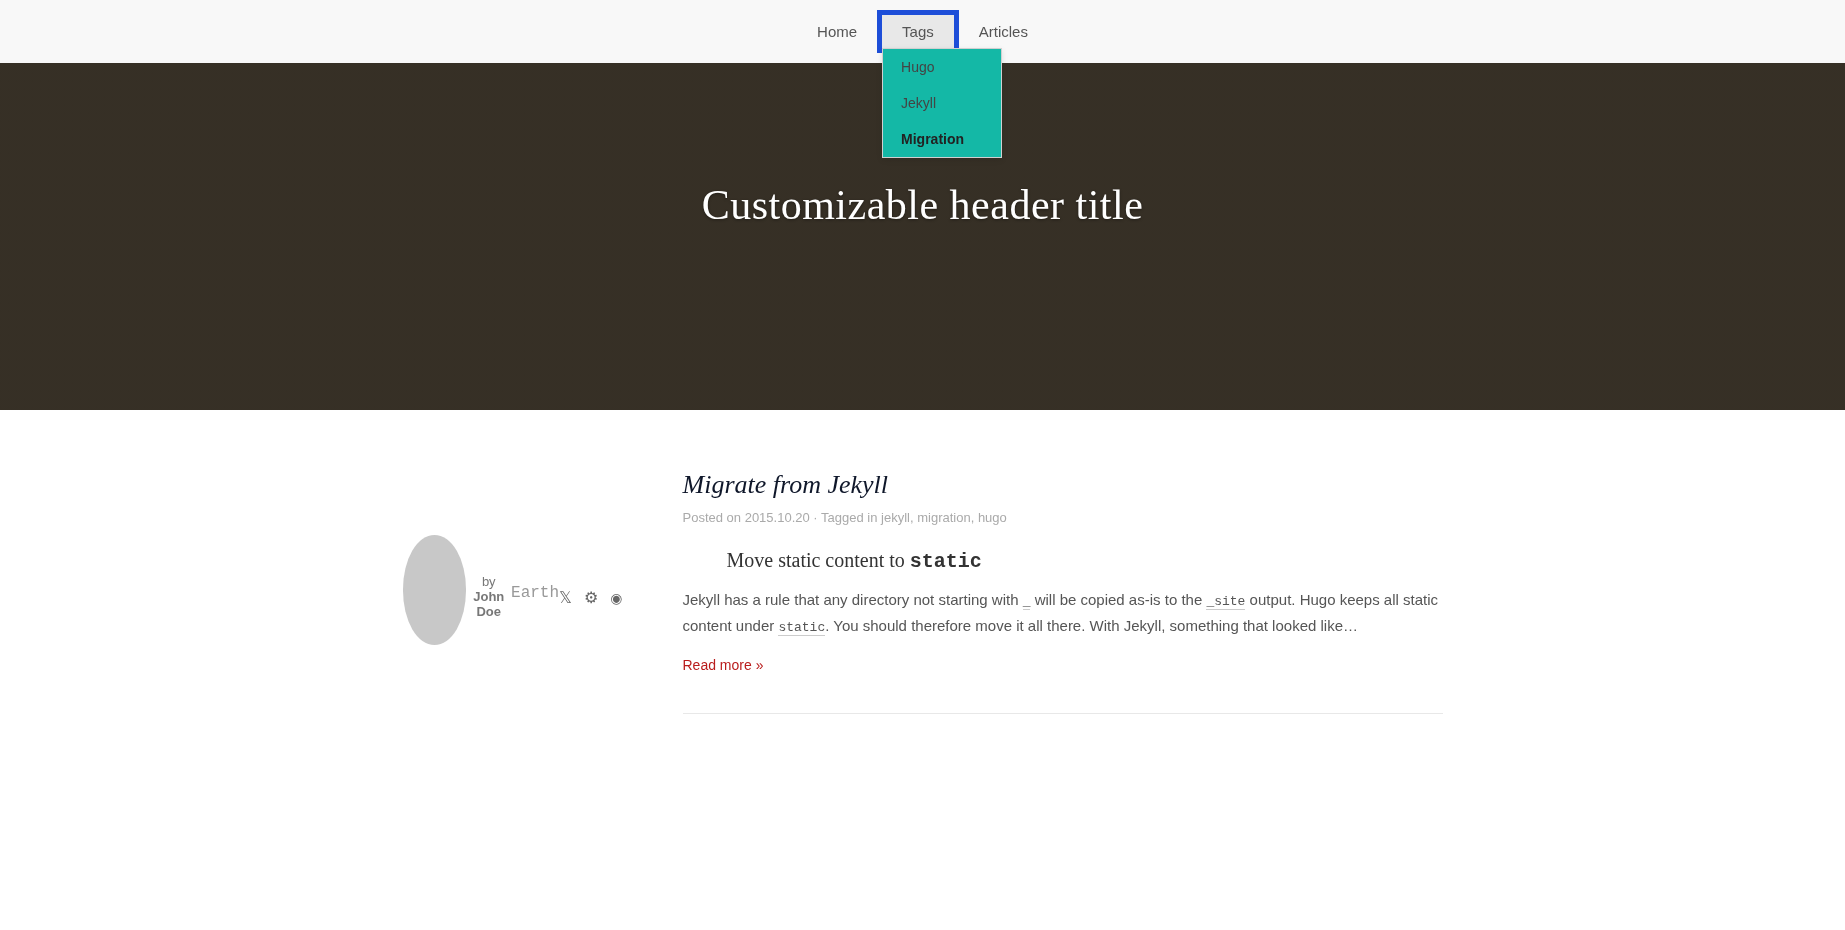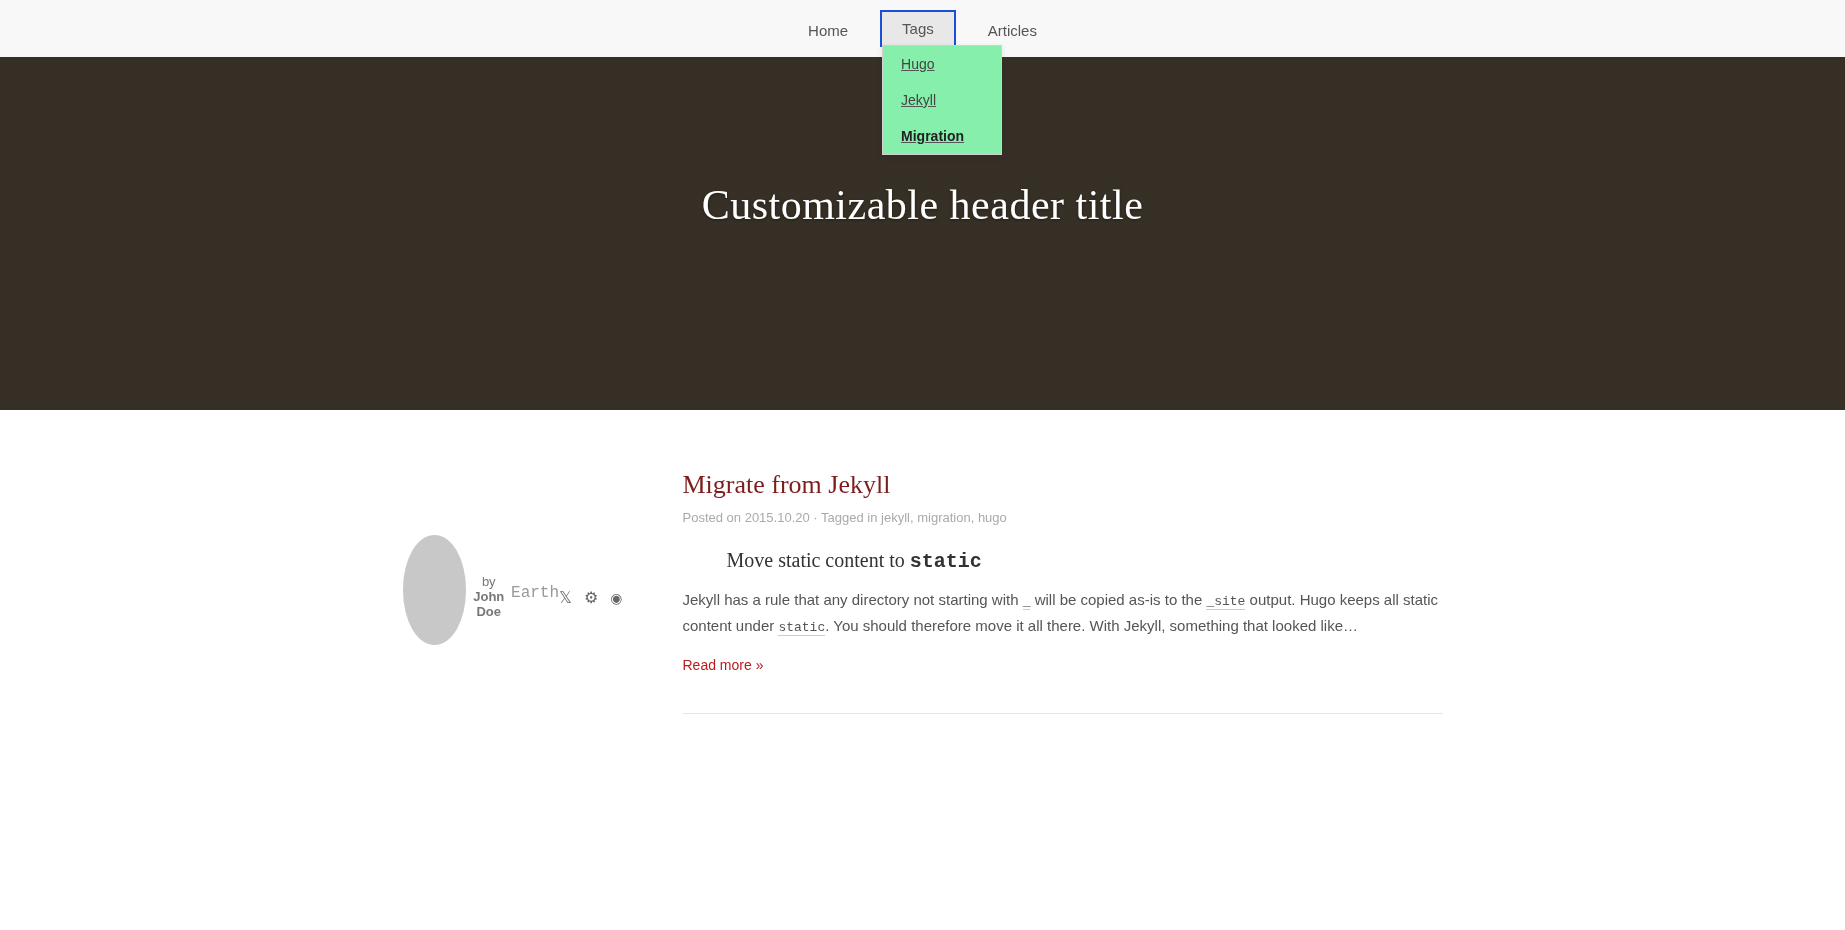--- a/index.html
+++ b/index.html
@@ -11,47 +11,46 @@
       top: 0; left: 0; right: 0;
       z-index: 100;
       display: flex;
       justify-content: center;
       align-items: flex-start;
       padding: 10px 0;
       background: rgba(255,255,255,0.97);
     }
     .nav-items {
       display: flex;
-      align-items: flex-end;
-      gap: 12px;
+      align-items: center;
+      gap: 0;
     }
     .nav-item {
       position: relative;
       padding: 8px 20px;
       font-size: 15px;
       color: #555;
       cursor: pointer;
       font-family: Arial, sans-serif;
     }
     .nav-item.active {
       background: #e8e8e8;
-      border: 2px solid #1d4ed8;
+      border: 5px solid #1d4ed8;
     }
 
     
     .dropdown {
       position: absolute;
       top: 100%;
       left: 0;
-      background: #86efac;
+      background: #14b8a6;
       border: 1px solid #d0d0d0;
       min-width: 120px;
       z-index: 200;
       box-shadow: 0 2px 6px rgba(0,0,0,0.1);
-      text-decoration: underline;
     }
     .dropdown-item {
       padding: 10px 18px;
       font-size: 14px;
       color: #444;
       cursor: pointer;
       font-family: Arial, sans-serif;
     }
     .dropdown-item.active {
       font-weight: bold;
@@ -143,23 +142,24 @@
       cursor: pointer;
     }
 
     
     .article-section {
       flex: 1;
     }
     .article-title {
       font-size: 26px;
       font-weight: 400;
-      color: #7f1d1d;
+      color: #0f172a;
       font-family: 'Georgia', serif;
       margin-bottom: 10px;
+      font-style: italic;
     }
     .article-meta {
       font-size: 13px;
       color: #aaa;
       font-family: Arial, sans-serif;
       margin-bottom: 24px;
     }
     .section-title {
       font-size: 20px;
       font-weight: 400;

